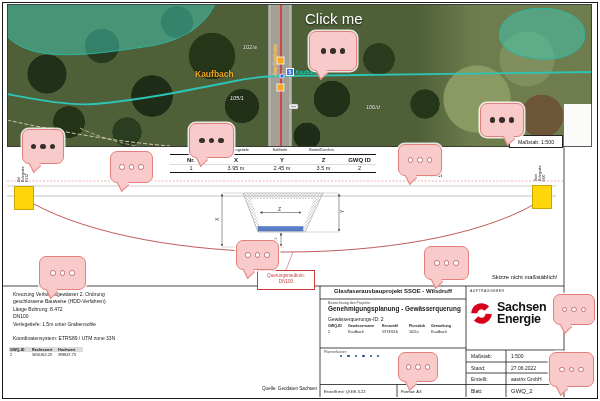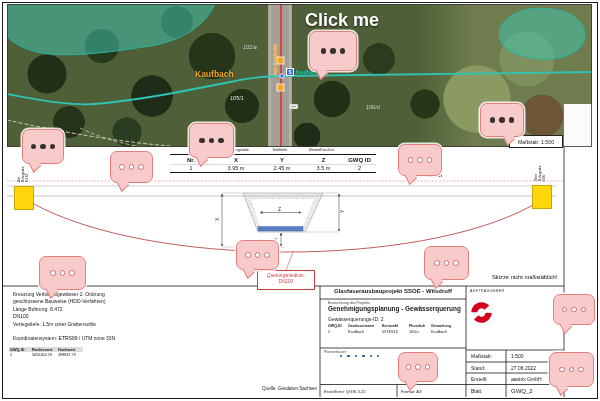--- a/index.html
+++ b/index.html
@@ -22,21 +22,21 @@
       radial-gradient(circle 26px at 170px 18px,#2d3f22 0 60%,transparent 62%),
       radial-gradient(circle 30px at 325px 95px,#223018 0 60%,transparent 62%),
       radial-gradient(circle 26px at 372px 55px,#2a3b1e 0 60%,transparent 62%),
       radial-gradient(circle 24px at 418px 100px,#263619 0 60%,transparent 62%),
       radial-gradient(circle 22px at 300px 132px,#1f2c17 0 60%,transparent 62%),
       radial-gradient(circle 30px at 535px 112px,#6d5538 0 70%,transparent 72%),
       radial-gradient(circle 55px at 470px 95px,#8a9a62 0 60%,transparent 62%),
       radial-gradient(circle 45px at 520px 55px,#7f905e 0 60%,transparent 62%),
       linear-gradient(90deg,rgba(0,0,0,0) 0 70%,rgba(150,160,105,.45) 80% 100%);}
   .map-corner{position:absolute;left:564px;top:104px;width:28px;height:43px;background:#fbfbf9;z-index:2;}
-  .click-me{left:305px;top:10px;font-size:18px;font-weight:bold;color:#fff;
+  .click-me{left:305px;top:10px;font-size:15px;font-weight:normal;color:#fff;
     text-shadow:0 1px 2px rgba(0,0,0,.75);z-index:4;}
   .kaufbach-big{left:195px;top:69px;font-size:8.5px;font-weight:bold;color:#f5a623;
     text-shadow:0 0 2px rgba(0,0,0,.8);z-index:3;}
   .map-street{left:272px;top:76px;font-size:5.5px;font-weight:bold;color:#f5a623;
     transform:rotate(-90deg);transform-origin:left top;text-shadow:0 0 1px #fff;z-index:3;white-space:nowrap;}
   .parcel{font-size:5.5px;font-style:italic;color:#f2f2ea;text-shadow:0 0 1px #000;z-index:3;}
   .poi{left:286px;top:68px;z-index:3;display:flex;align-items:center;gap:1.5px;}
   .poi-sq{width:6px;height:6px;background:#3b6fe0;color:#fff;font-size:4.5px;font-weight:bold;
     display:flex;align-items:center;justify-content:center;border:0.6px solid #fff;}
   .poi-txt{font-size:5px;font-style:italic;font-weight:bold;color:#1fd0c0;text-shadow:0 0 1px #063;}
@@ -296,20 +296,24 @@
         <i></i>
         <i></i>
         <i></i>
         <i></i>
       </div>
   </div>
   <div class="abs selogo">
     <svg width="23" height="23" viewBox="0 0 23 23">
       <circle cx="11.5" cy="11.5" r="7.2" fill="none" stroke="#d6001c" stroke-width="6.2" stroke-dasharray="17 5.6" stroke-dashoffset="3" transform="rotate(25 11.5 11.5)"></circle>
     </svg>
+    <div class="txt">
+      <div>Sachsen</div>
+      <div>Energie</div>
+    </div>
   </div>
   <span class="meta-label" style="top:353px;">Maßstab:</span>
   <span class="meta-value" style="top:353px;">1:500</span>
   <span class="meta-label" style="top:364.5px;">Stand:</span>
   <span class="meta-value" style="top:364.5px;">27.06.2022</span>
   <span class="meta-label" style="top:375.5px;">Erstellt:</span>
   <span class="meta-value" style="top:375.5px;">aastrix GmbH</span>
   <span class="meta-label" style="top:388px;">Blatt:</span>
   <span class="meta-value big" style="top:387.5px;">GWQ_2</span>
   <div class="abs tb-created">Erstellt mit: QGIS 3.22</div>

